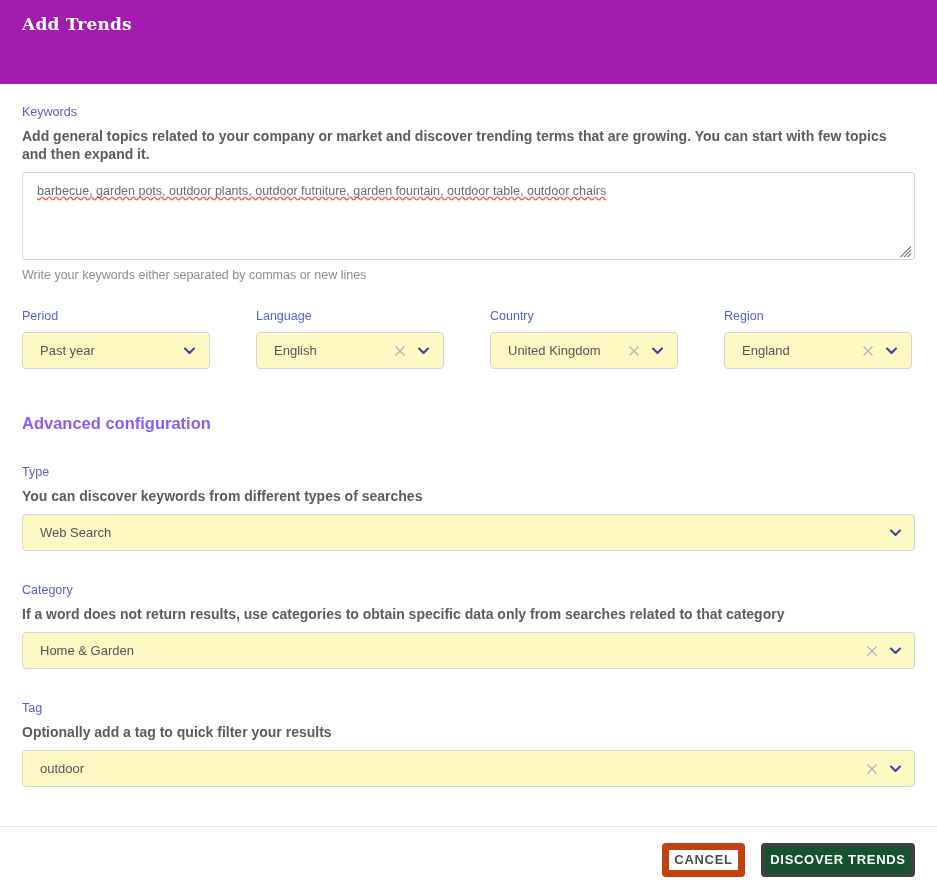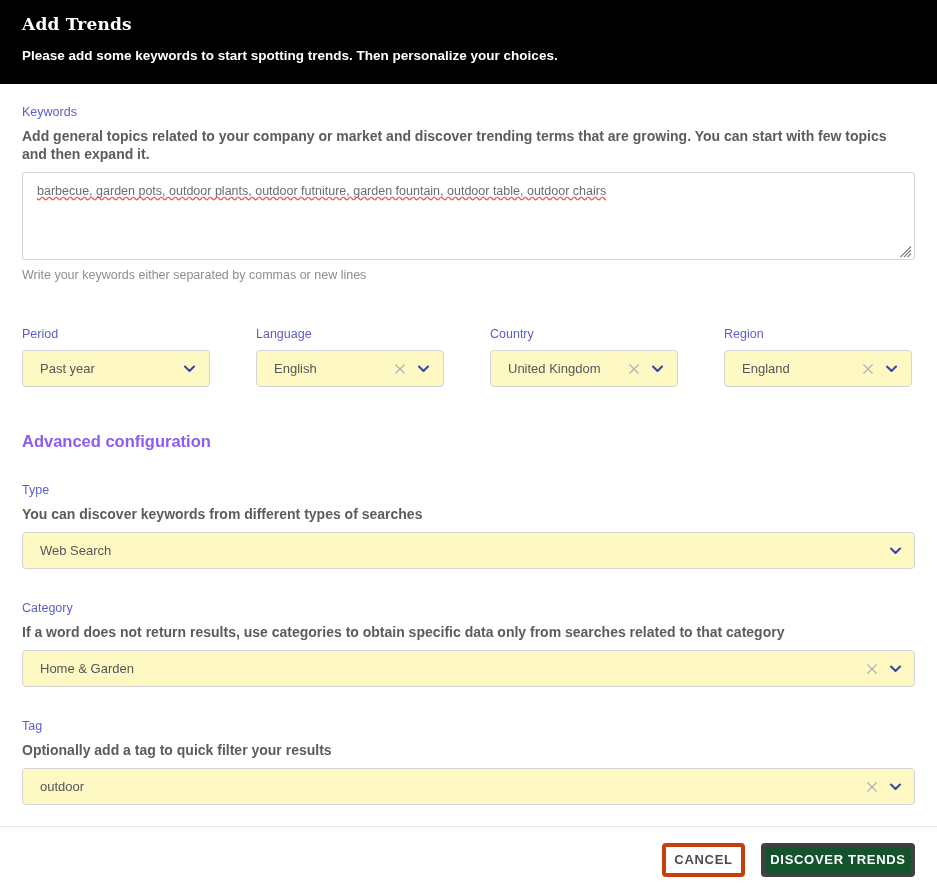--- a/index.html
+++ b/index.html
@@ -17,21 +17,21 @@
     width: 937px;
     height: 892px;
     background: #ffffff;
     position: relative;
     display: flex;
     flex-direction: column;
   }
 
   
   .header {
-    background: #000000;
+    background: #a21caf;
     padding: 14px 22px 20px 22px;
     height: 84px;
     flex: 0 0 auto;
   }
   .header-title {
     font-family: "DejaVu Serif", "Liberation Serif", serif;
     font-weight: bold;
     font-size: 17px;
     color: #ffffff;
     letter-spacing: 0.2px;
@@ -102,21 +102,21 @@
   .hint {
     color: #8d8d93;
     font-size: 12.5px;
     line-height: 16px;
     margin: 7px 0 0 0;
   }
 
   
   .select-row {
     display: flex;
-    margin-top: 44px;
+    margin-top: 26px;
     align-items: center;
   }
   .select-cell {
     width: 188px;
     margin-right: 46px;
   }
   .select-cell:last-child { margin-right: 0; }
   .select-cell .field-label { margin-top: 0; margin-bottom: 8px; }
 
   .select-box {
@@ -184,41 +184,40 @@
     letter-spacing: 0.7px;
     border-radius: 4px;
     cursor: pointer;
     display: inline-flex;
     align-items: center;
     justify-content: center;
     height: 34px;
   }
   .btn-cancel {
     background: #ffffff;
-    border: 4px solid #c2410c;
+    border: 7px solid #c2410c;
     color: #4a4a52;
     width: 83px;
     margin-right: 16px;
   }
   .btn-primary {
     background: #14532d;
     border: 4px solid #404040;
     color: #ffffff;
     width: 154px;
     text-align: right;
   }
 </style>
 </head>
 <body>
 
 <div class="dialog">
 
   <div class="header">
     <div class="header-title">Add Trends</div>
-    <div class="header-sub">Please add some keywords to start spotting trends. Then personalize your choices.</div>
   </div>
 
   <div class="body">
 
     <div class="field-label">Keywords</div>
     <div class="field-desc">Add general topics related to your company or market and discover trending terms that are growing. You can start with few topics and then expand it.</div>
 
     <div class="keywords-box">
       <div class="keywords-text">barbecue, garden pots, outdoor plants, outdoor futniture, garden fountain, outdoor table, outdoor chairs</div>
       <span class="resize-grip">

